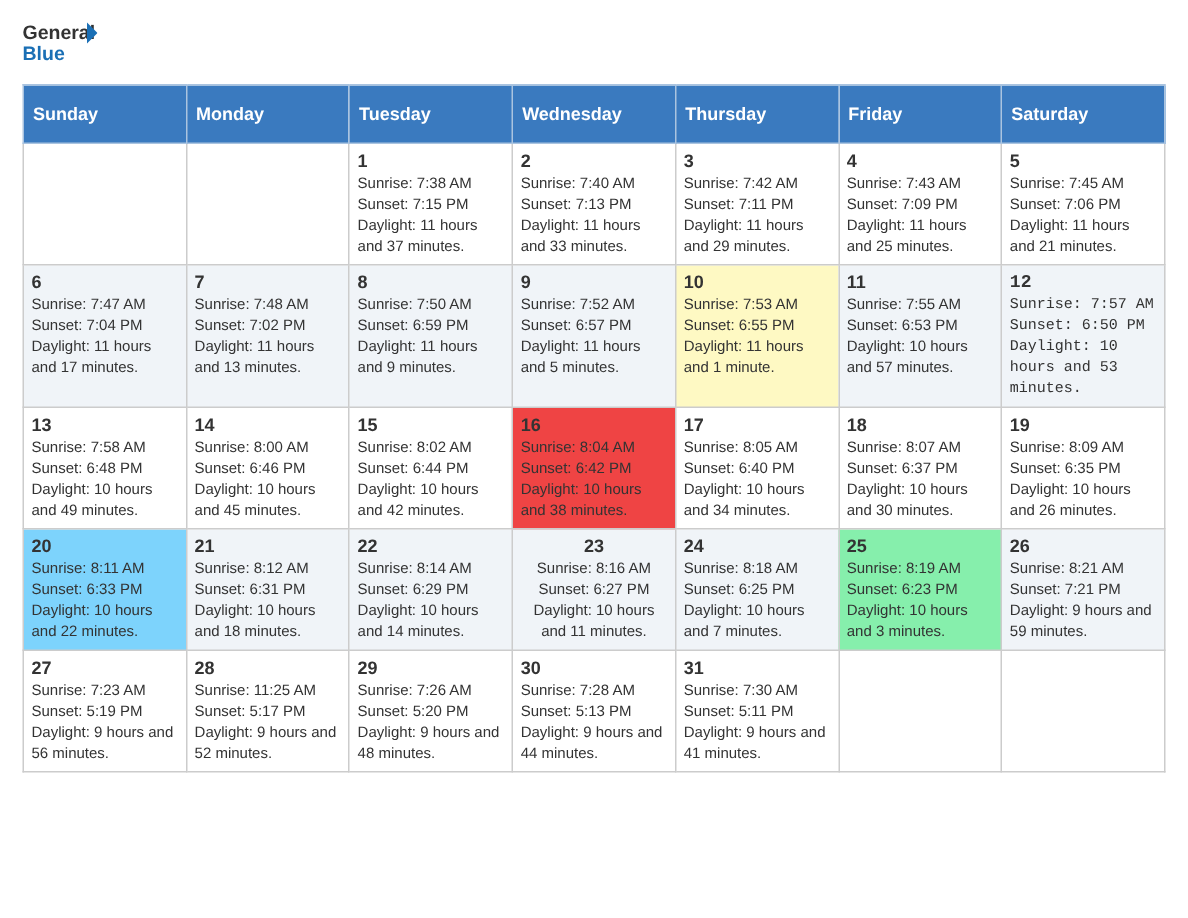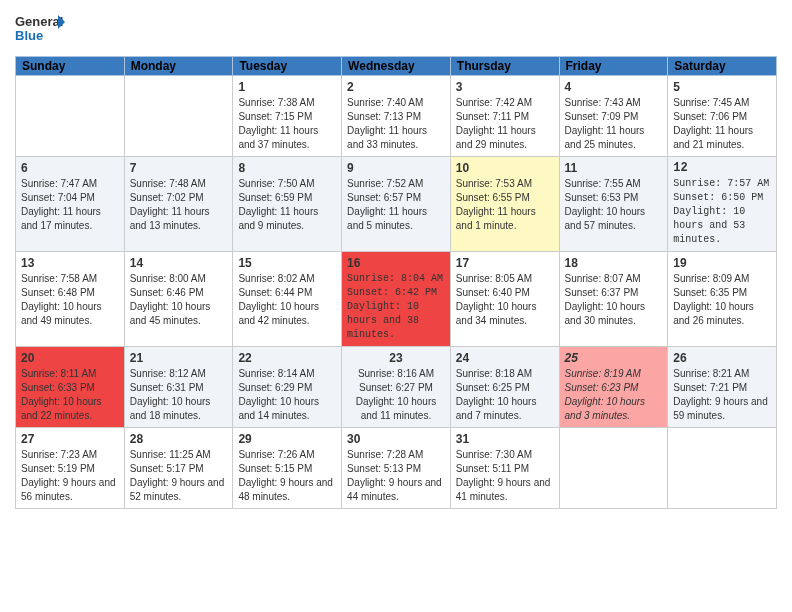--- a/index.html
+++ b/index.html
@@ -40,23 +40,23 @@
       font-size: 14px;
       color: #555;
     }
     .calendar {
       width: 100%;
       border-collapse: collapse;
       table-layout: fixed;
     }
     .calendar th {
       background-color: #3a7abf;
-      color: #000000;
+      color: #ffffff;
       text-align: left;
-      padding: 2px 6px;
+      padding: 12px 6px;
       font-size: 12px;
       font-weight: bold;
       border: 1px solid #aac4e0;
     }
     .calendar td {
       border: 1px solid #ccc;
       vertical-align: top;
       padding: 4px 5px;
       font-size: 10px;
       color: #333;
@@ -208,21 +208,21 @@
 Daylight: 10 hours and 45 minutes.</div>
           </td>
           <td style="background: rgb(255, 255, 255);">
             <span class="day-number">15</span>
             <div class="day-info" style="white-space: pre-line;">Sunrise: 8:02 AM
 Sunset: 6:44 PM
 Daylight: 10 hours and 42 minutes.</div>
           </td>
           <td style="background: #ef4444;">
             <span class="day-number">16</span>
-            <div class="day-info" style="white-space: pre-line; font-family: Liberation Mono, monospace;">Sunrise: 8:04 AM
+            <div class="day-info" style="white-space: pre-line;">Sunrise: 8:04 AM
 Sunset: 6:42 PM
 Daylight: 10 hours and 38 minutes.</div>
           </td>
           <td style="background: rgb(255, 255, 255);">
             <span class="day-number">17</span>
             <div class="day-info" style="white-space: pre-line;">Sunrise: 8:05 AM
 Sunset: 6:40 PM
 Daylight: 10 hours and 34 minutes.</div>
           </td>
           <td style="background: rgb(255, 255, 255);">
@@ -232,21 +232,21 @@
 Daylight: 10 hours and 30 minutes.</div>
           </td>
           <td style="background: rgb(255, 255, 255);">
             <span class="day-number">19</span>
             <div class="day-info" style="white-space: pre-line;">Sunrise: 8:09 AM
 Sunset: 6:35 PM
 Daylight: 10 hours and 26 minutes.</div>
           </td>
         </tr>
         <tr>
-          <td style="background: #ef4444;">
+          <td style="background: #7dd3fc;">
             <span class="day-number">20</span>
             <div class="day-info" style="white-space: pre-line;">Sunrise: 8:11 AM
 Sunset: 6:33 PM
 Daylight: 10 hours and 22 minutes.</div>
           </td>
           <td style="background: rgb(240, 244, 248);">
             <span class="day-number">21</span>
             <div class="day-info" style="white-space: pre-line;">Sunrise: 8:12 AM
 Sunset: 6:31 PM
 Daylight: 10 hours and 18 minutes.</div>
@@ -262,21 +262,21 @@
             <div class="day-info" style="white-space: pre-line;">Sunrise: 8:16 AM
 Sunset: 6:27 PM
 Daylight: 10 hours and 11 minutes.</div>
           </td>
           <td style="background: rgb(240, 244, 248);">
             <span class="day-number">24</span>
             <div class="day-info" style="white-space: pre-line;">Sunrise: 8:18 AM
 Sunset: 6:25 PM
 Daylight: 10 hours and 7 minutes.</div>
           </td>
-          <td style="background: #fca5a5; font-style: italic;">
+          <td style="background: #86efac;">
             <span class="day-number">25</span>
             <div class="day-info" style="white-space: pre-line;">Sunrise: 8:19 AM
 Sunset: 6:23 PM
 Daylight: 10 hours and 3 minutes.</div>
           </td>
           <td style="background: rgb(240, 244, 248);">
             <span class="day-number">26</span>
             <div class="day-info" style="white-space: pre-line;">Sunrise: 8:21 AM
 Sunset: 7:21 PM
 Daylight: 9 hours and 59 minutes.</div>
@@ -291,21 +291,21 @@
           </td>
           <td style="background: rgb(255, 255, 255);">
             <span class="day-number">28</span>
             <div class="day-info" style="white-space: pre-line;">Sunrise: 11:25 AM
 Sunset: 5:17 PM
 Daylight: 9 hours and 52 minutes.</div>
           </td>
           <td style="background: rgb(255, 255, 255);">
             <span class="day-number">29</span>
             <div class="day-info" style="white-space: pre-line;">Sunrise: 7:26 AM
-Sunset: 5:15 PM
+Sunset: 5:20 PM
 Daylight: 9 hours and 48 minutes.</div>
           </td>
           <td style="background: rgb(255, 255, 255);">
             <span class="day-number">30</span>
             <div class="day-info" style="white-space: pre-line;">Sunrise: 7:28 AM
 Sunset: 5:13 PM
 Daylight: 9 hours and 44 minutes.</div>
           </td>
           <td style="background: rgb(255, 255, 255);">
             <span class="day-number">31</span>

